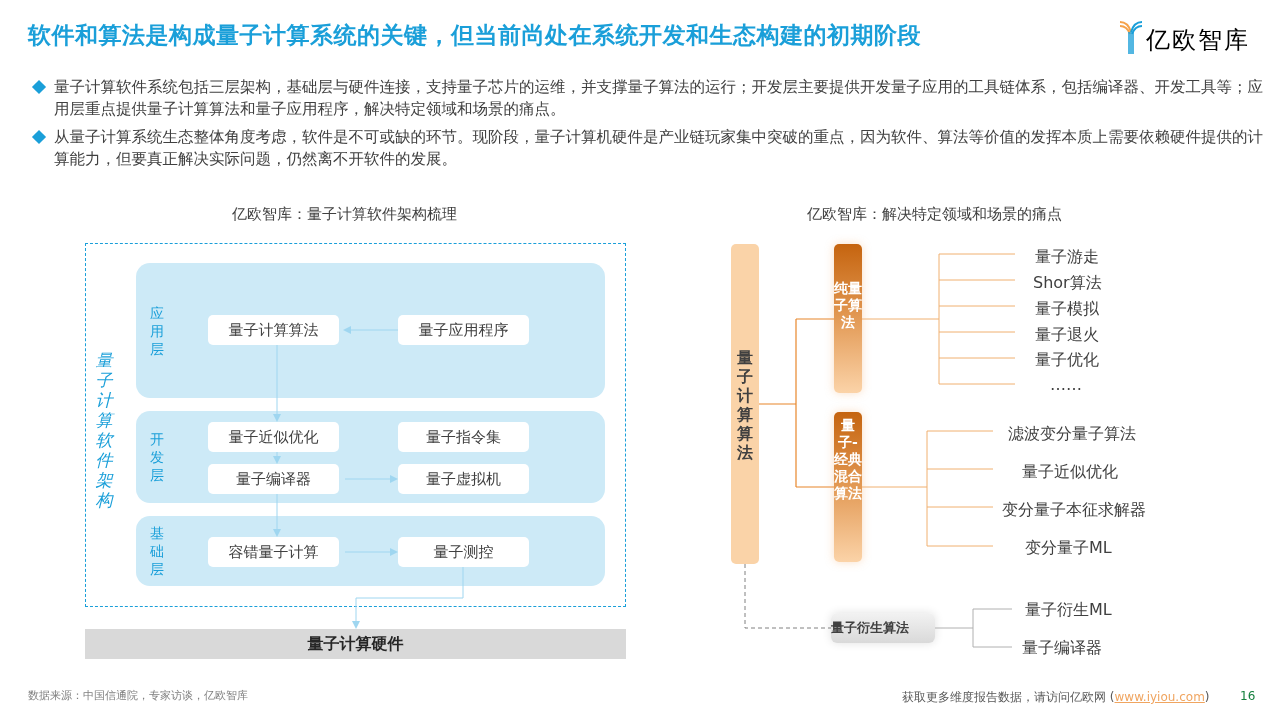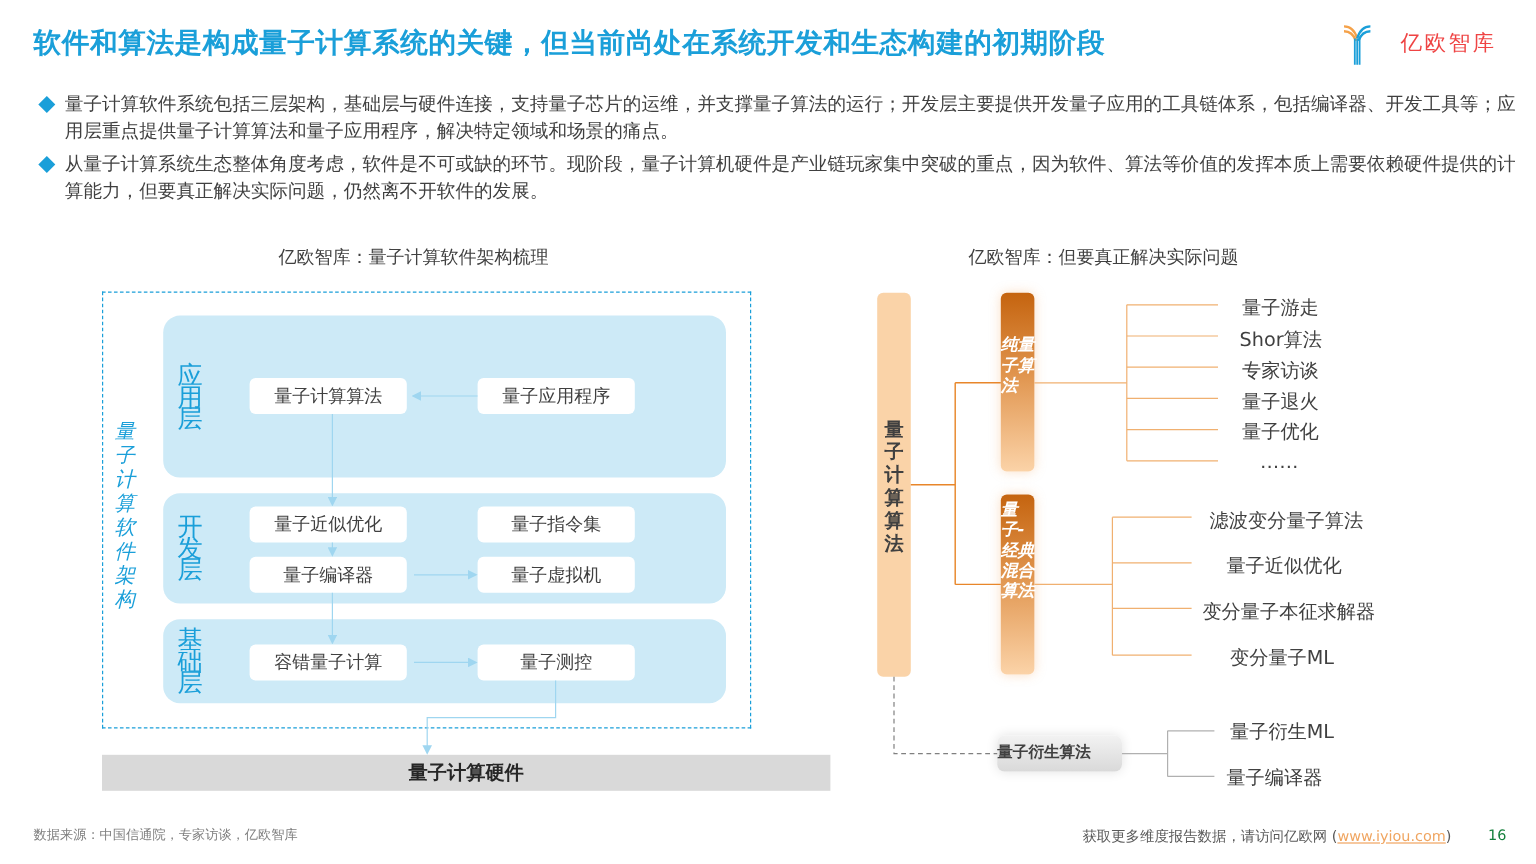--- a/index.html
+++ b/index.html
@@ -5,21 +5,21 @@
   * { box-sizing: border-box; margin: 0; padding: 0; }
   html, body { width: 1280px; height: 720px; background: #ffffff; overflow: hidden; }
   body { position: relative; font-family: "DejaVu Sans", "Liberation Sans", sans-serif; color: #404040; }
 
   .page-title {
     position: absolute; left: 28px; top: 20px;
     font-size: 23px; font-weight: bold; color: #1a9fd9; letter-spacing: 0.5px;
   }
   .logo { position: absolute; left: 1118px; top: 18px; width: 140px; height: 40px; }
   .logo-text {
-    position: absolute; left: 28px; top: 6px; font-size: 18px; color: #ef4444; letter-spacing: 2px; margin-left: 21px;
+    position: absolute; left: 28px; top: 6px; font-size: 24px; color: #000000; letter-spacing: 2px;
   }
 
   .bullets { position: absolute; left: 34px; top: 76px; width: 1230px; }
   .bullet { position: relative; padding-left: 20px; font-size: 15.5px; line-height: 22px; color: #404040; margin-bottom: 6px; }
   .bullet .diamond {
     position: absolute; left: 0; top: 6px; width: 10px; height: 10px; background: #1a9fd9; transform: rotate(45deg);
   }
 
   .chart-title { position: absolute; font-size: 15px; color: #404040; }
 
@@ -29,47 +29,47 @@
     border: 1.5px dashed #1a9fd9;
   }
   .side-label {
     position: absolute; left: 94px; top: 350px; width: 20px;
     font-size: 17px; font-style: italic; color: #1a9fd9; line-height: 20px; text-align: center;
   }
   .layer {
     position: absolute; left: 136px; width: 469px; background: #cdeaf7; border-radius: 14px;
   }
   .layer-label {
-    position: absolute; left: 148px; width: 18px; font-size: 21px; color: #1a9fd9; line-height: 18px; text-align: center;
+    position: absolute; left: 148px; width: 18px; font-size: 14px; color: #1a9fd9; line-height: 18px; text-align: center;
   }
   .box {
     position: absolute; width: 131px; height: 30px; background: #ffffff; border-radius: 5px;
     font-size: 15px; color: #404040; text-align: center; line-height: 30px;
   }
   .hw-bar {
-    position: absolute; left: 85px; top: 629px; width: 607px; height: 30px; background: #d9d9d9;
+    position: absolute; left: 85px; top: 629px; width: 541px; height: 30px; background: #d9d9d9;
     font-size: 16px; font-weight: bold; color: #262626; text-align: center; line-height: 30px;
   }
   svg.overlay { position: absolute; left: 0; top: 0; width: 1280px; height: 720px; pointer-events: none; }
 
   
   .root-node {
     position: absolute; left: 731px; top: 244px; width: 28px; height: 320px; background: #fad3a8; border-radius: 5px;
   }
   .root-label {
     position: absolute; left: 731px; top: 348px; width: 28px; font-size: 16px; font-weight: bold; color: #404040;
     line-height: 19px; text-align: center;
   }
   .cat-node {
     position: absolute; width: 28px; border-radius: 5px;
     background: linear-gradient(to bottom, #c5640f 0%, #e0944d 45%, #fbd3a8 100%);
     box-shadow: 0 0 10px rgba(240,160,90,0.35);
   }
   .cat-label {
-    position: absolute; width: 28px; font-size: 14px; font-weight: bold; color: #ffffff; line-height: 17px;  font-style: italic;
+    position: absolute; width: 28px; font-size: 14px; font-weight: bold; color: #ffffff; line-height: 17px; text-align: center;
   }
   .leaf { position: absolute; font-size: 16px; color: #404040; white-space: nowrap; }
   .derived-node {
     position: absolute; left: 831px; top: 613px; width: 104px; height: 30px; border-radius: 6px;
     background: linear-gradient(to bottom, #f2f2f2, #d9d9d9);
     box-shadow: 0 0 10px rgba(0,0,0,0.12);
     font-size: 13px; font-weight: bold; color: #404040; text-align: left; line-height: 30px;
   }
 
   .footer-left { position: absolute; left: 28px; top: 688px; font-size: 11px; color: #7f7f7f; }
@@ -119,36 +119,36 @@
 <div class="box" style="left:208px;top:464px">量子编译器</div>
 <div class="box" style="left:398px;top:464px">量子虚拟机</div>
 
 <div class="layer" style="top:516px;height:70px"></div>
 <div class="layer-label" style="top:524px">基础层</div>
 <div class="box" style="left:208px;top:537px">容错量子计算</div>
 <div class="box" style="left:398px;top:537px">量子测控</div>
 
 <div class="hw-bar">量子计算硬件</div>
 
-<div class="chart-title" style="left:807px;top:205px">亿欧智库：但要真正解决实际问题</div>
+<div class="chart-title" style="left:807px;top:205px">亿欧智库：解决特定领域和场景的痛点</div>
 
 <div class="root-node"></div>
 <div class="root-label">量子计算算法</div>
 
 <div class="cat-node" style="left:834px;top:244px;height:149px"></div>
 <div class="cat-label" style="left:834px;top:280px">纯量子算法</div>
 
 <div class="cat-node" style="left:834px;top:412px;height:150px"></div>
 <div class="cat-label" style="left:834px;top:417px">量子-经典混合算法</div>
 
 <div class="derived-node">量子衍生算法</div>
 
 <div class="leaf" style="left:1035px;top:247px">量子游走</div>
 <div class="leaf" style="left:1033px;top:273px">Shor算法</div>
-<div class="leaf" style="left:1035px;top:299px">专家访谈</div>
+<div class="leaf" style="left:1035px;top:299px">量子模拟</div>
 <div class="leaf" style="left:1035px;top:325px">量子退火</div>
 <div class="leaf" style="left:1035px;top:350px">量子优化</div>
 <div class="leaf" style="left:1050px;top:375px">……</div>
 
 <div class="leaf" style="left:1008px;top:424px">滤波变分量子算法</div>
 <div class="leaf" style="left:1022px;top:462px">量子近似优化</div>
 <div class="leaf" style="left:1002px;top:500px">变分量子本征求解器</div>
 <div class="leaf" style="left:1025px;top:538px">变分量子ML</div>
 
 <div class="leaf" style="left:1025px;top:600px">量子衍生ML</div>

